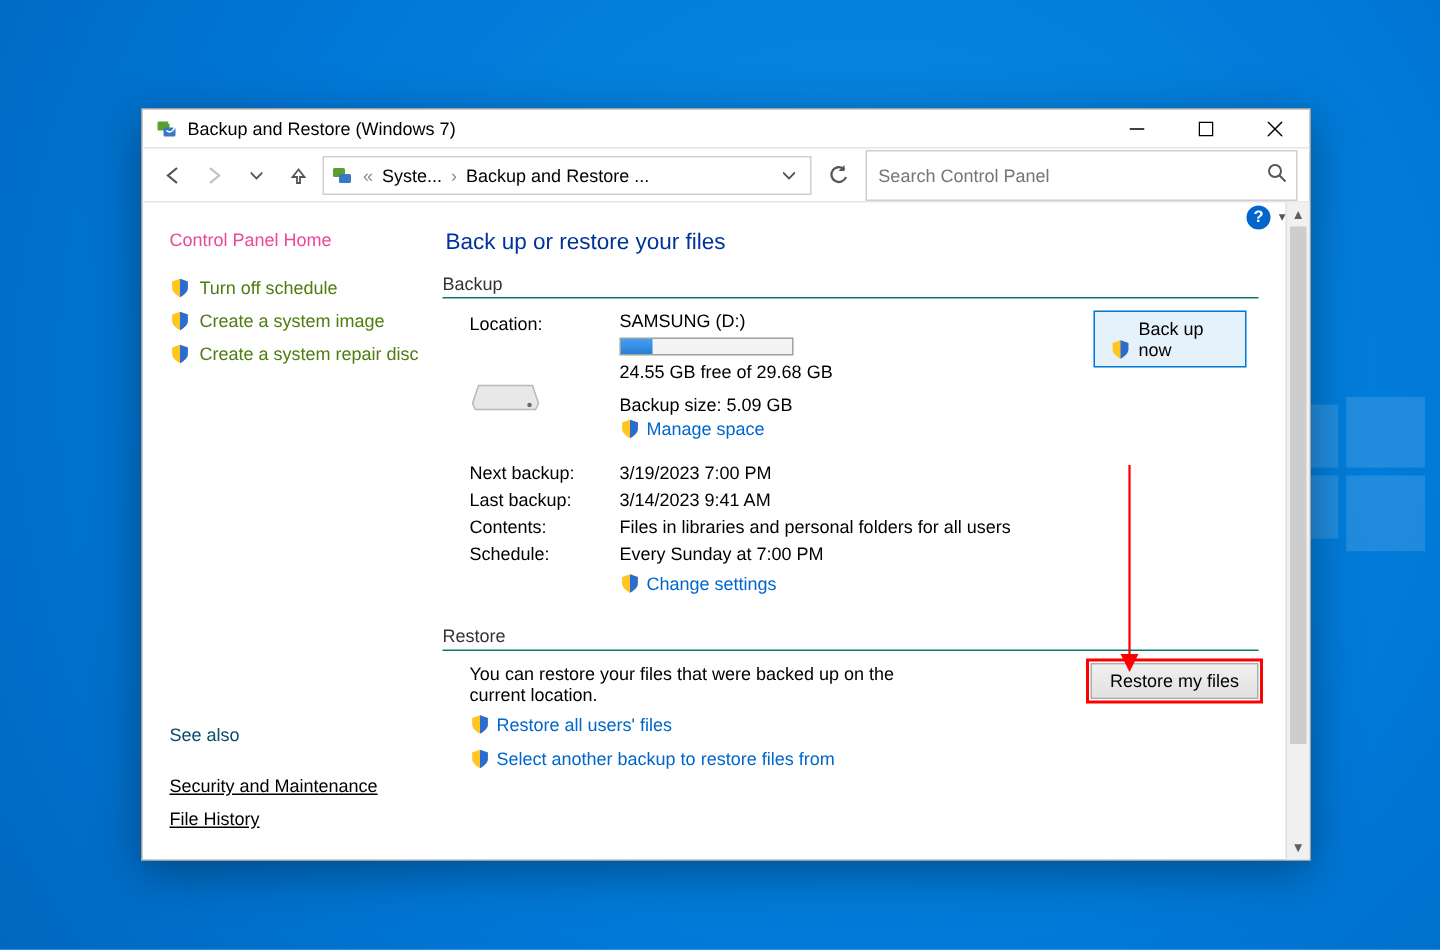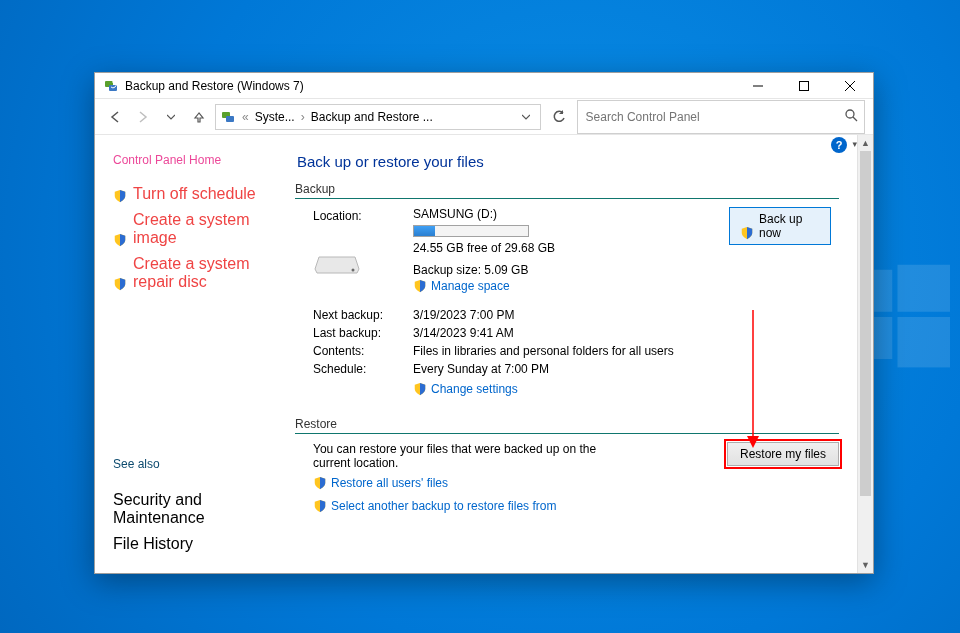--- a/index.html
+++ b/index.html
@@ -110,37 +110,38 @@
     padding: 18px 14px 12px 18px;
     display: flex; flex-direction: column;
   }
   .cp-home {
     color: #ec4899;
     font-size: 12px;
     margin-bottom: 18px;
   }
   .left-link {
     display: flex; align-items: flex-end; gap: 6px;
-    color: #ef4444;
-    font-size: 16px;
+    color: #4d7c0f;
+    font-size: 12px;
     margin-bottom: 8px;
   }
   .shield {
     width: 14px; height: 14px; flex-shrink: 0;
   }
   .left-spacer { flex: 1; }
   .see-also {
     color: #0c4a6e;
     font-size: 12px;
     margin-bottom: 20px;
   }
   .see-also-link {
     color: #000;
-    font-size: 16px;
+    font-size: 12px;
     margin-bottom: 8px;
+    text-decoration: underline;
   }
 
   .main-pane {
     flex: 1;
     padding: 8px 18px 12px 0;
     position: relative;
     min-width: 0;
   }
   .help-btn {
     position: absolute;

